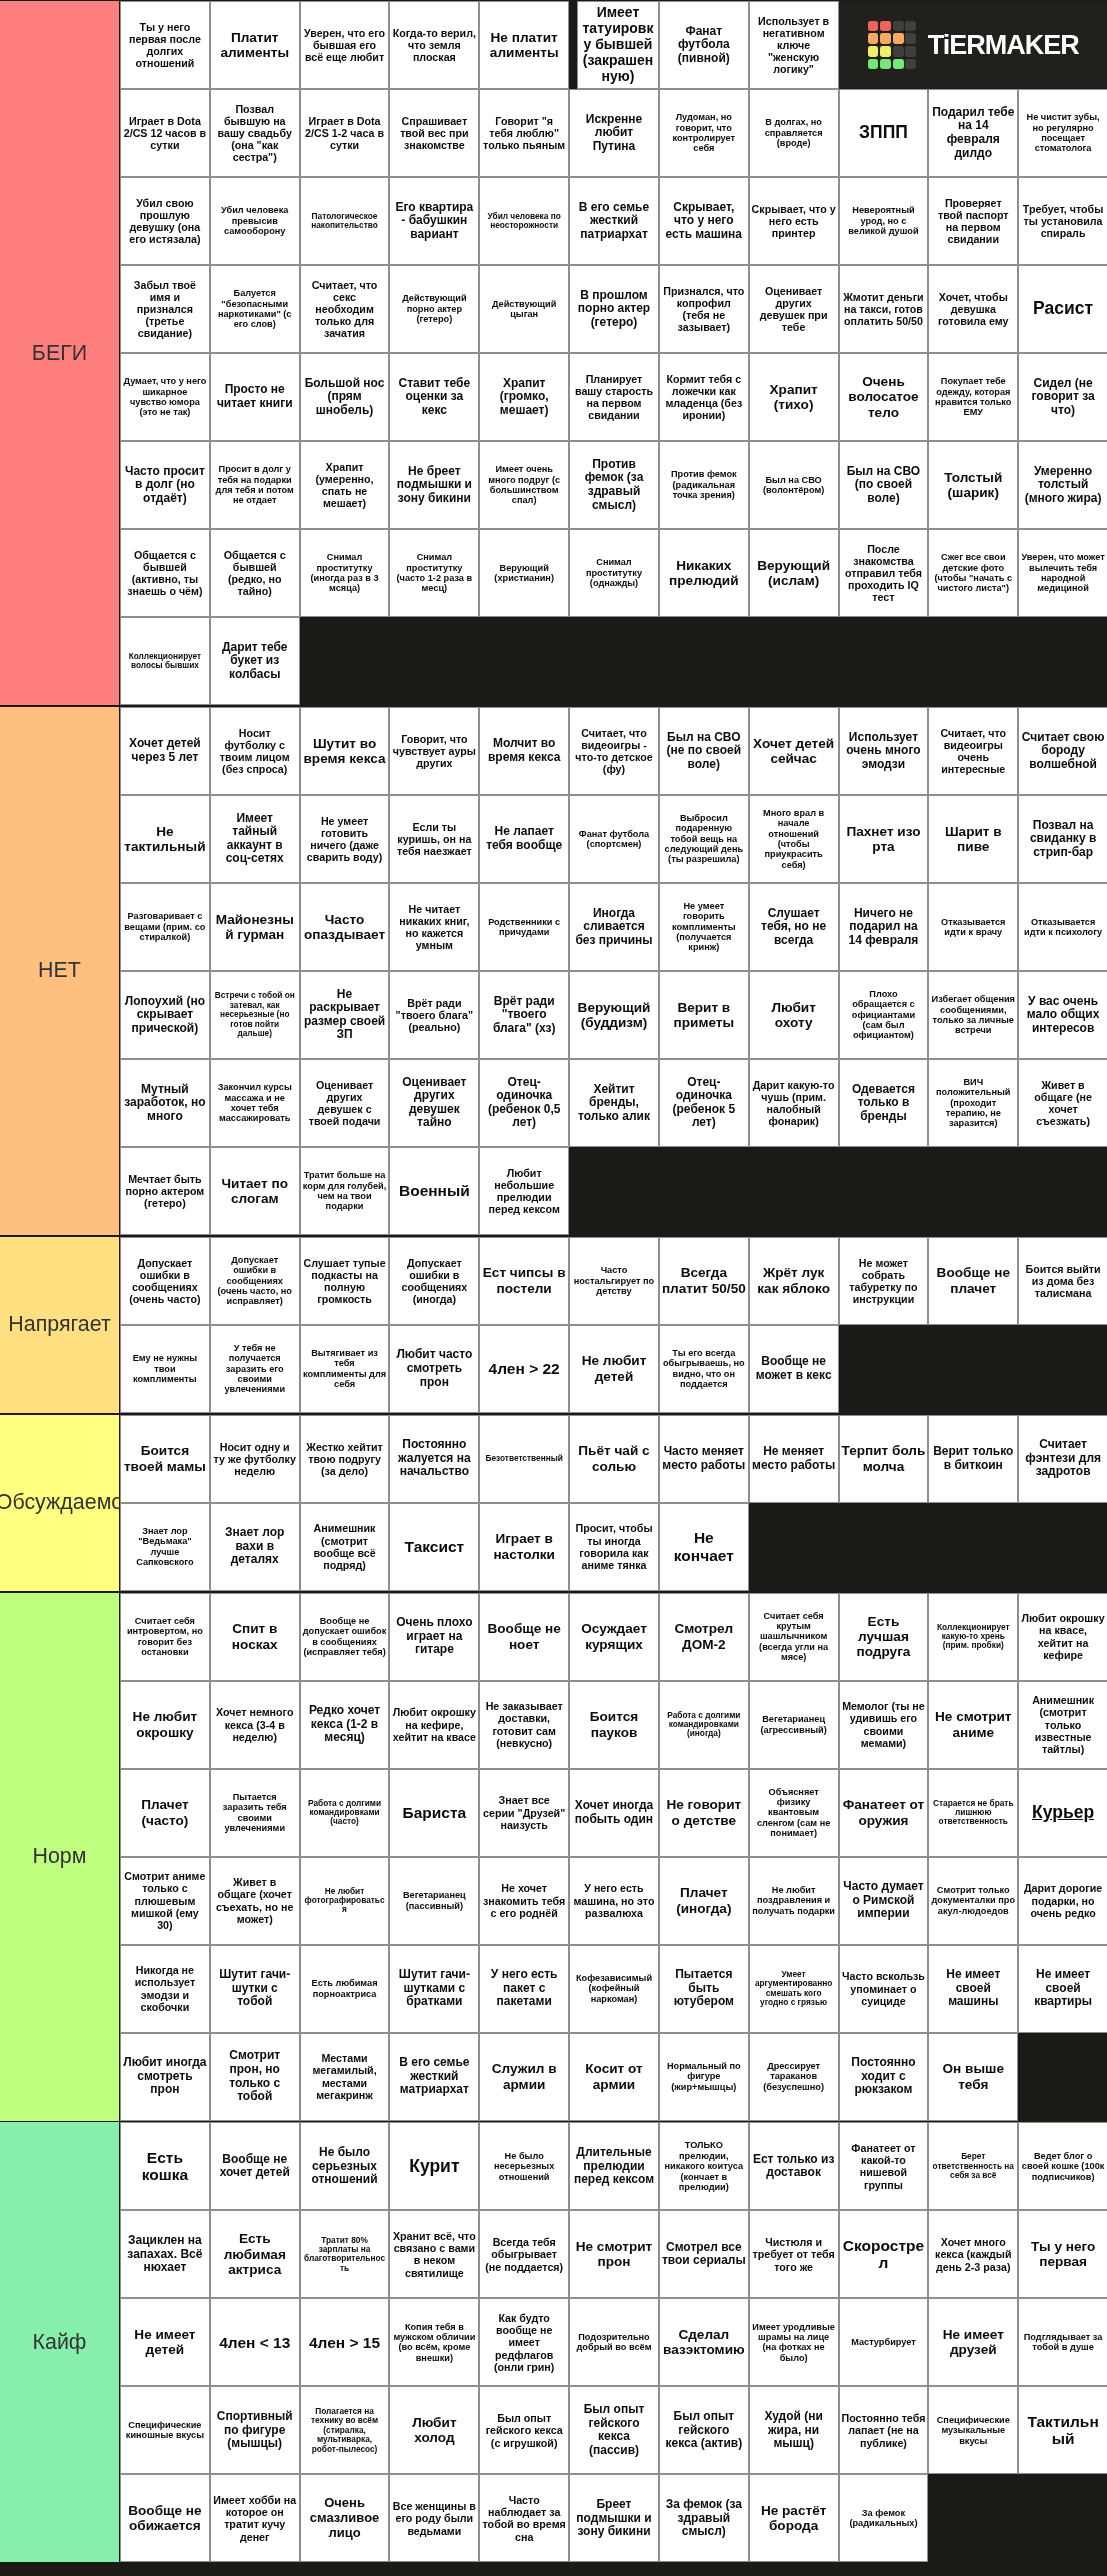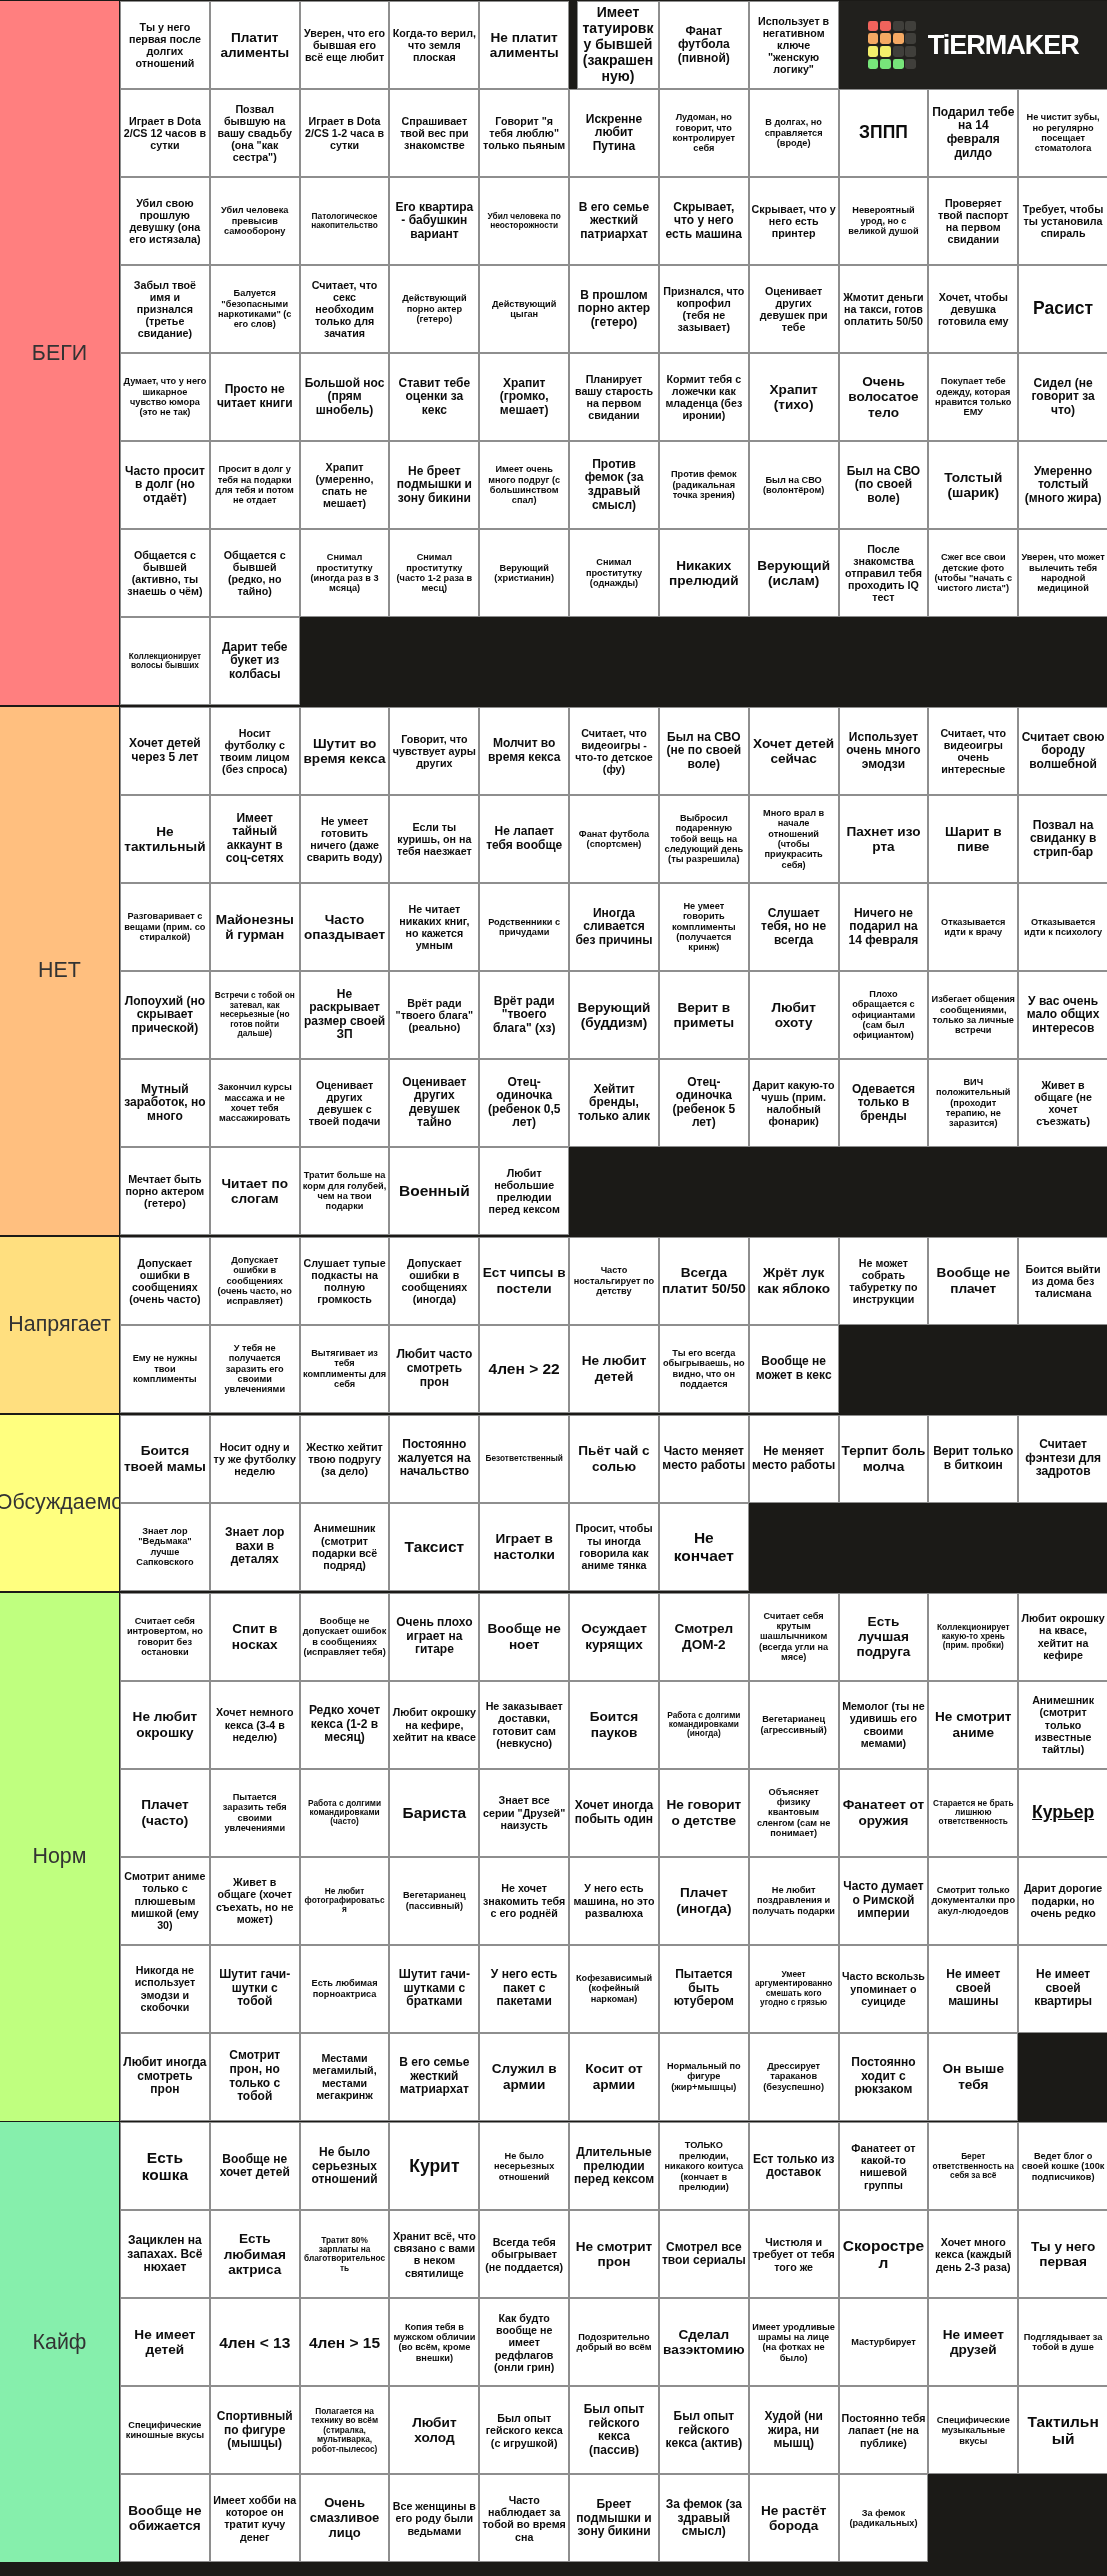--- a/index.html
+++ b/index.html
@@ -241,21 +241,21 @@
         <div class="cell" style="font-size: 12px;">Постоянно жалуется на начальство</div>
         <div class="cell" style="font-size: 8.3px;">Безответственный</div>
         <div class="cell" style="font-size: 13.6px;">Пьёт чай с солью</div>
         <div class="cell" style="font-size: 12px;">Часто меняет место работы</div>
         <div class="cell" style="font-size: 12px;">Не меняет место работы</div>
         <div class="cell" style="font-size: 13.6px;">Терпит боль молча</div>
         <div class="cell" style="font-size: 12px;">Верит только в биткоин</div>
         <div class="cell" style="font-size: 12px;">Считает фэнтези для задротов</div>
         <div class="cell" style="font-size: 9.2px;">Знает лор "Ведьмака" лучше Сапковского</div>
         <div class="cell" style="font-size: 12px;">Знает лор вахи в деталях</div>
-        <div class="cell" style="font-size: 10.7px;">Анимешник (смотрит подарки всё подряд)</div>
+        <div class="cell" style="font-size: 10.7px;">Анимешник (смотрит вообще всё подряд)</div>
         <div class="cell" style="font-size: 15.5px;">Таксист</div>
         <div class="cell" style="font-size: 13.6px;">Играет в настолки</div>
         <div class="cell" style="font-size: 10.7px;">Просит, чтобы ты иногда говорила как аниме тянка</div>
         <div class="cell" style="font-size: 15.5px;">Не кончает</div>
         <div class="cell empty"></div>
         <div class="cell empty"></div>
         <div class="cell empty"></div>
         <div class="cell empty"></div>
       </div>
     </div>

